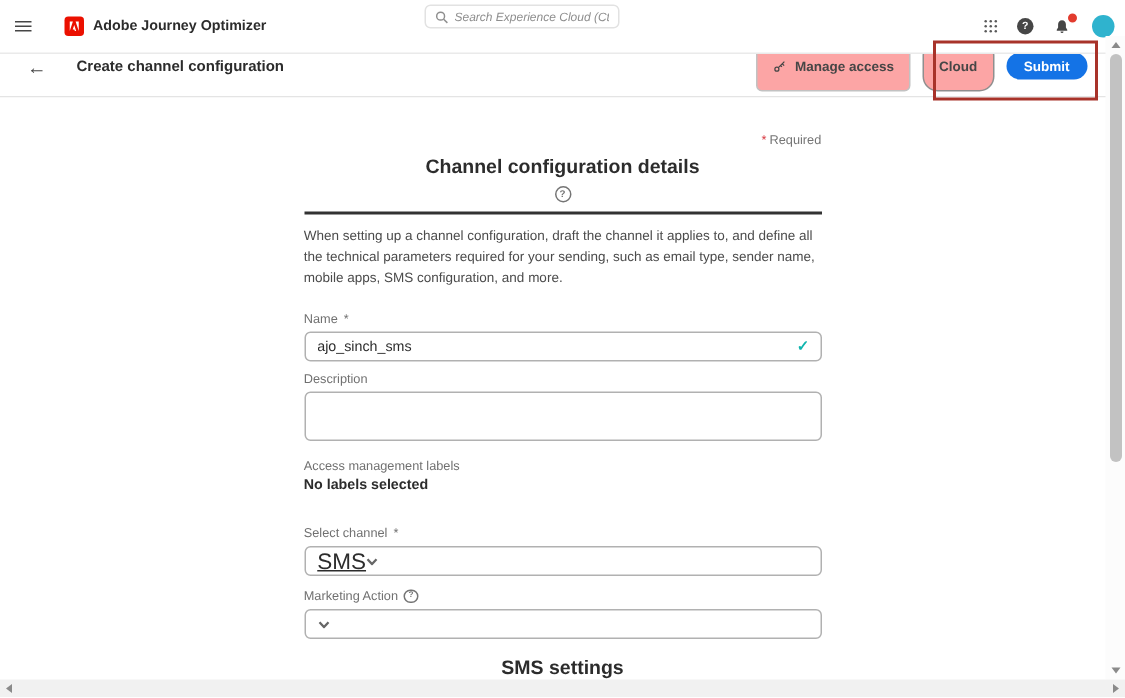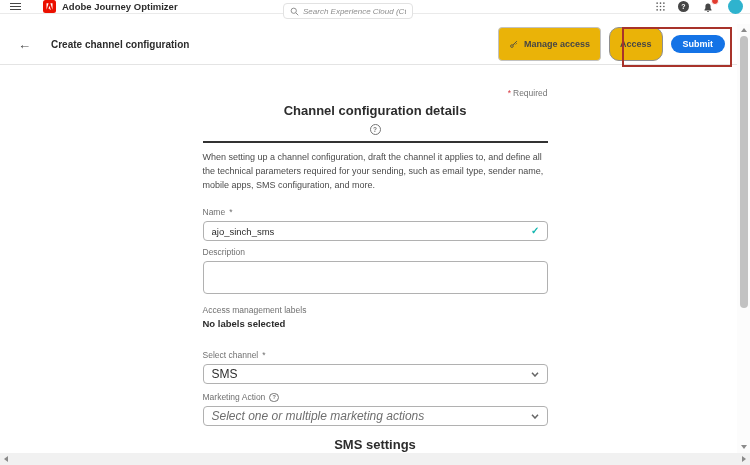--- a/index.html
+++ b/index.html
@@ -1,20 +1,20 @@
 <!DOCTYPE html>
 <html><head>
 <meta charset="utf-8">
 <style>
   * { margin:0; padding:0; box-sizing:border-box; }
   body { background:#fff; font-family:"Liberation Sans", sans-serif; }
   .screen { position:relative; width:750px; height:465px; background:#fff; overflow:hidden; }
 
   
-  .topbar { position:relative; z-index:3; height:14px; background:#fff; border-bottom:1px solid #eaeaea;
+  .topbar { position:relative; z-index:3; height:36px; background:#fff; border-bottom:1px solid #eaeaea;
             display:flex; align-items:center; padding-left:10px; }
   .hamburger { width:14px; cursor:pointer; }
   .hamburger i { display:block; width:11px; height:1.4px; background:#464646; margin:1.8px 0; }
   .brand { display:flex; align-items:center; gap:6px; margin-left:19px; }
   .logo { width:13px; height:13px; border-radius:2.5px; display:flex; align-items:center; justify-content:center; }
   .app-title { font-size:9.5px; font-weight:700; color:#2c2c2c; }
   .search { position:absolute; left:283px; top:3px; width:130px; height:16px; border:1px solid #e2e2e2;
             border-radius:4px; display:flex; align-items:center; gap:4px; padding:0 6px; background:#fff; }
   .search svg { flex:none; }
   .search input { border:0; outline:0; flex:1; min-width:0; font-size:8px; font-style:italic;
@@ -27,21 +27,21 @@
   .badge { position:absolute; top:-3px; right:-4px; width:8px; height:8px; border-radius:50%; border:1px solid #fff; }
   .avatar { width:15px; height:15px; border-radius:50%; cursor:pointer; }
 
   
   .actionbar { position:absolute; top:24px; left:0; right:0; height:41px; background:#fff;
                border-bottom:1px solid #e4e4e4; display:flex; align-items:center; padding:0 25px 0 18px; }
   .back { font-size:13px; color:#464646; cursor:pointer; line-height:1; }
   .page-title { font-size:10px; font-weight:700; color:#2c2c2c; margin-left:20px; }
   .bar-actions { margin-left:auto; display:flex; align-items:center; gap:8px; }
   .btn { height:18px; display:inline-flex; align-items:center; gap:5px; font-family:inherit;
-         font-size:9px; font-weight:700; color:#464646; background:#eab308;
+         font-size:9px; font-weight:700; color:#464646; background:#fca5a5;
          border:1.5px solid #8f8f8f; border-radius:10px; padding:16px 10px; cursor:pointer; }
   .btn.action { border:1px solid #c2c2c2; border-radius:4px; }
   .btn.primary { color:#fff; border:0; padding:0 12px; }
   .annotation { position:absolute; left:622px; top:27px; width:110px; height:40px;
                 border:2px solid; z-index:6; pointer-events:none; }
 
   
   .main { position:absolute; top:65px; left:0; width:750px; bottom:12px; overflow:hidden; background:#fff; }
   .content { width:345px; margin:16px auto; }
   .required-note { margin-top:23px; text-align:right; font-size:8.5px; color:#747474; }
@@ -62,22 +62,22 @@
   .check { position:absolute; right:8px; top:4px; font-size:10px; font-weight:700; }
   textarea.text { display:block; width:100%; height:33px; border:1px solid #b1b1b1; border-radius:4px;
                   resize:none; margin-top:4px; font-family:inherit; font-size:9.5px; padding:4px 8px;
                   outline:none; color:#2c2c2c; }
   .label.tight { margin-top:6px; }
   .label.access { margin-top:11px; }
   .value { margin-top:3px; font-size:9.5px; font-weight:600; color:#2c2c2c; }
   .label.channel { margin-top:21px; }
   .label.marketing { margin-top:8px;text-align:right; }
   .select { margin-top:4px; height:20px; border:1px solid #b1b1b1; border-radius:4px; background:#fff;
-            display:flex; align-items:center; justify-content:space-between; padding:0 8px;
-            font-size:12px; color:#2c2c2c; cursor:pointer; }
+            display:flex; align-items:center; padding:0 8px;
+            font-size:15px; color:#2c2c2c; cursor:pointer;text-decoration:underline; }
   .select .placeholder { font-style:italic; color:#6e6e6e; }
   .section-title.sms { margin-top:11px; }
   .rule.sms { margin-top:7px; }
 
   
   .vscroll { position:absolute; top:24px; right:0; width:13px; bottom:12px; background:#fcfcfc; z-index:7; }
   .varrow { position:absolute; left:3.5px; width:0; height:0;
             border-left:3px solid transparent; border-right:3px solid transparent; }
   .varrow.up { top:4px; border-bottom:4px solid #8a8a8a; }
   .varrow.down { bottom:4px; border-top:4px solid #8a8a8a; }
@@ -144,21 +144,21 @@
     <span class="back">←</span>
     <span class="page-title">Create channel configuration</span>
     <div class="bar-actions">
       <button class="btn action">
         <svg width="10" height="10" viewBox="0 0 24 24">
           <circle cx="7" cy="17" r="3.2" fill="none" stroke="#464646" stroke-width="2"></circle>
           <path d="M9.4 14.6L19 5M15.6 8.4l3 3M12.8 11.2l2.2 2.2" fill="none" stroke="#464646" stroke-width="2"></path>
         </svg>
         <span>Manage access</span>
       </button>
-      <button class="btn">Access</button>
+      <button class="btn">Cloud</button>
       <button class="btn primary" style="background-color: rgb(20, 115, 230);">Submit</button>
     </div>
   </div>
   <div class="annotation" style="border-color: rgb(168, 51, 42);"></div>
 
   <main class="main">
     <div class="content">
       <div class="required-note">
         <span class="req-star">*</span><span>Required</span>
       </div>
@@ -194,21 +194,20 @@
         <svg width="8" height="5" viewBox="0 0 8 5">
             <polyline points="1,0.8 4,4 7,0.8" fill="none" stroke="#666" stroke-width="1.5"></polyline>
           </svg>
       </div>
 
       <div class="label marketing">
         <span>Marketing Action</span>
         <span class="info-circle">?</span>
       </div>
       <div class="select">
-        <span class="placeholder">Select one or multiple marketing actions</span>
         <svg width="8" height="5" viewBox="0 0 8 5">
             <polyline points="1,0.8 4,4 7,0.8" fill="none" stroke="#666" stroke-width="1.5"></polyline>
           </svg>
       </div>
 
       <h1 class="section-title sms">SMS settings</h1>
       <div class="rule sms"></div>
 
     </div>
   </main>

